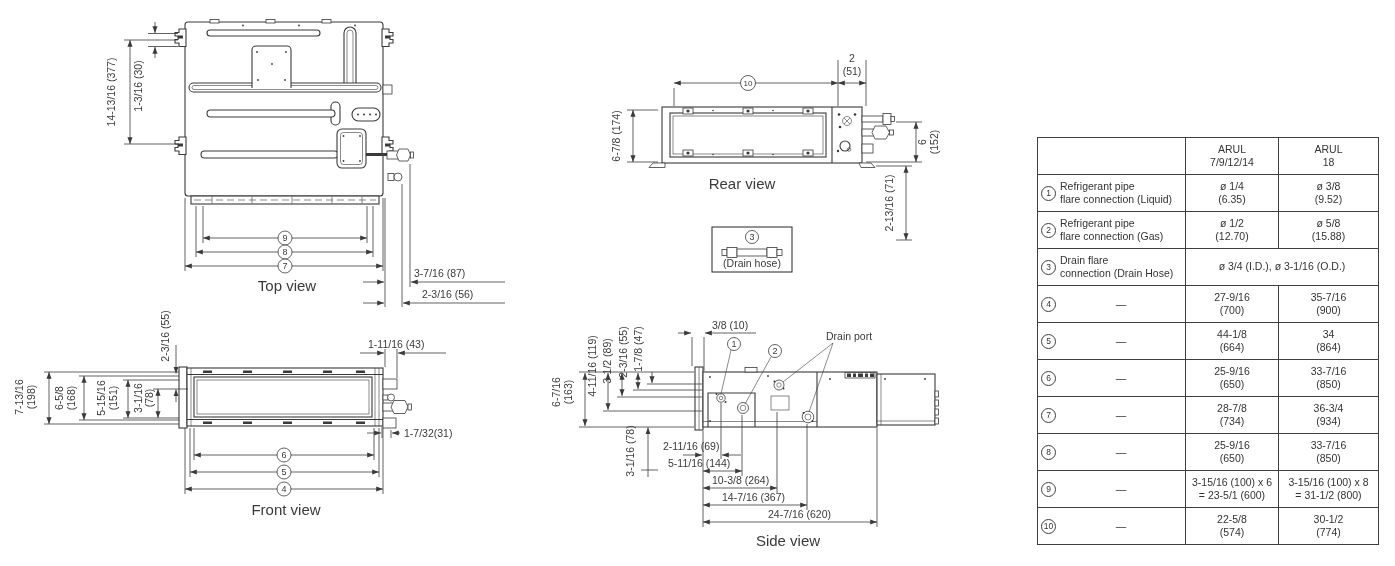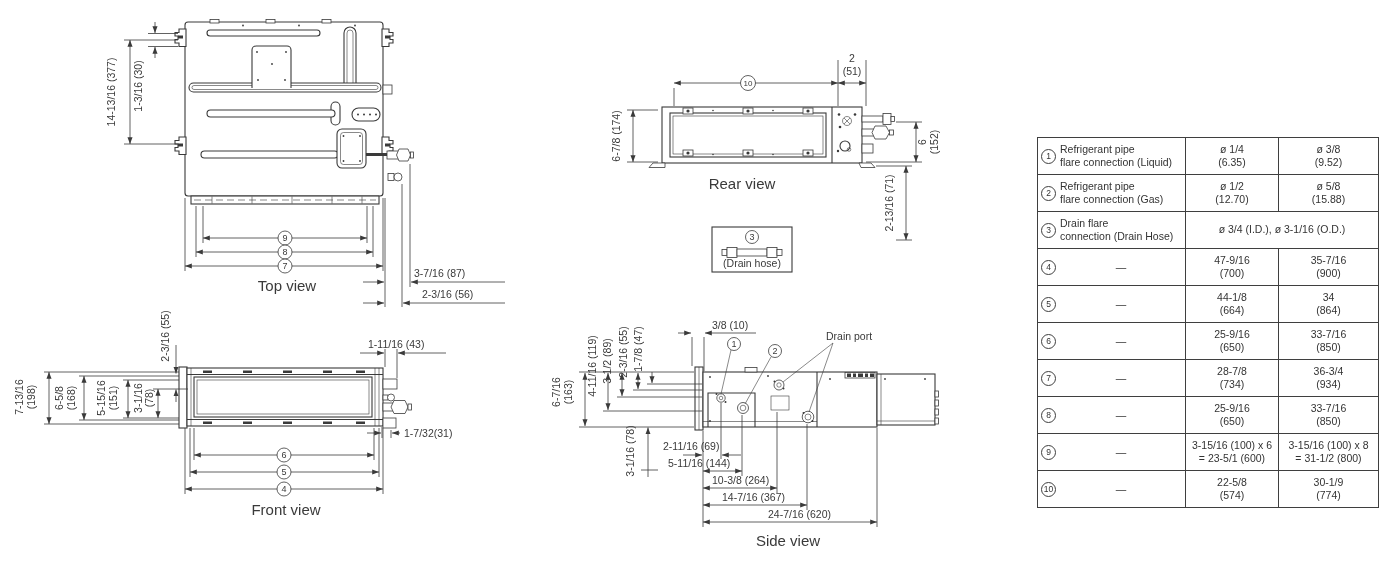--- a/index.html
+++ b/index.html
@@ -416,20 +416,27 @@
   </g>
 </svg>
 
 <table id="spec-table">
   <colgroup>
         <col style="width:148px">
         <col style="width:93px">
         <col style="width:100px">
       </colgroup>
   <tbody>
+        <tr>
+    <th></th>
+    <th class="val">ARUL
+7/9/12/14</th>
+    <th class="val">ARUL
+18</th>
+  </tr>
   <tr>
     <td>
             <div class="nc">
               <span class="circ">1</span>
               <span class="desc">Refrigerant pipe
 flare connection (Liquid)</span>
             </div>
           </td>
     <td class="val">ø 1/4
 (6.35)</td>
@@ -459,21 +466,21 @@
           </td>
     <td class="val" colspan="2">ø 3/4 (I.D.), ø 3-1/16 (O.D.)</td>
   </tr>
   <tr>
     <td>
             <div class="nc">
               <span class="circ">4</span>
               <span class="desc dashv">—</span>
             </div>
           </td>
-    <td class="val">47-9/16
+    <td class="val">27-9/16
 (700)</td>
     <td class="val">35-7/16
 (900)</td>
   </tr>
   <tr>
     <td>
             <div class="nc">
               <span class="circ">5</span>
               <span class="desc dashv">—</span>
             </div>
@@ -533,19 +540,19 @@
   </tr>
   <tr>
     <td>
             <div class="nc">
               <span class="circ">10</span>
               <span class="desc dashv">—</span>
             </div>
           </td>
     <td class="val">22-5/8
 (574)</td>
-    <td class="val">30-1/9
+    <td class="val">30-1/2
 (774)</td>
   </tr>
 </tbody>
     </table>
 
 </div>
 
 </body></html>

